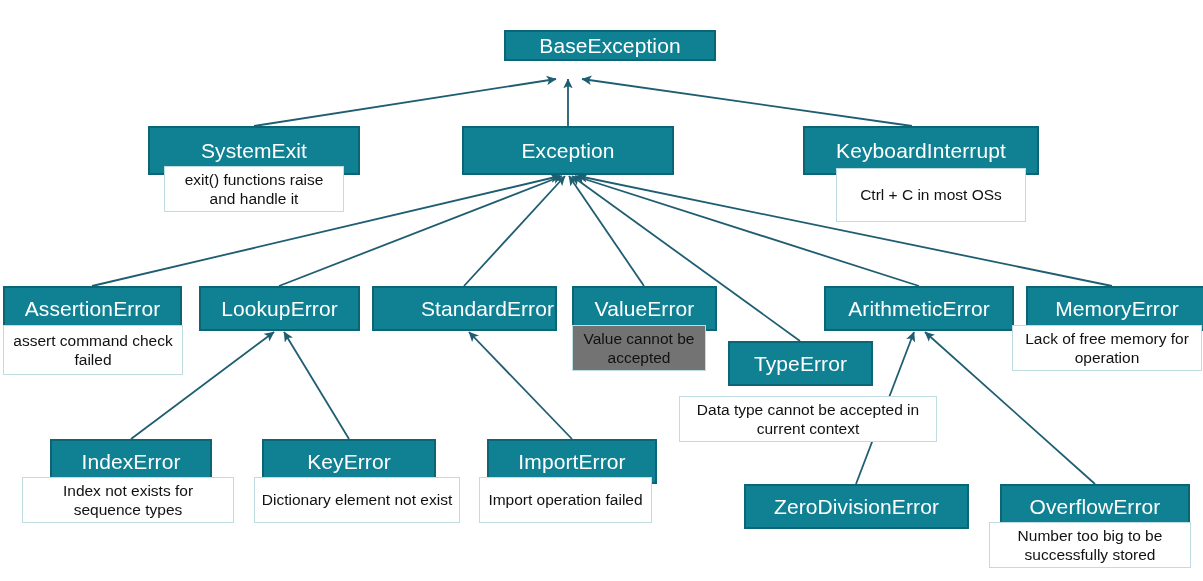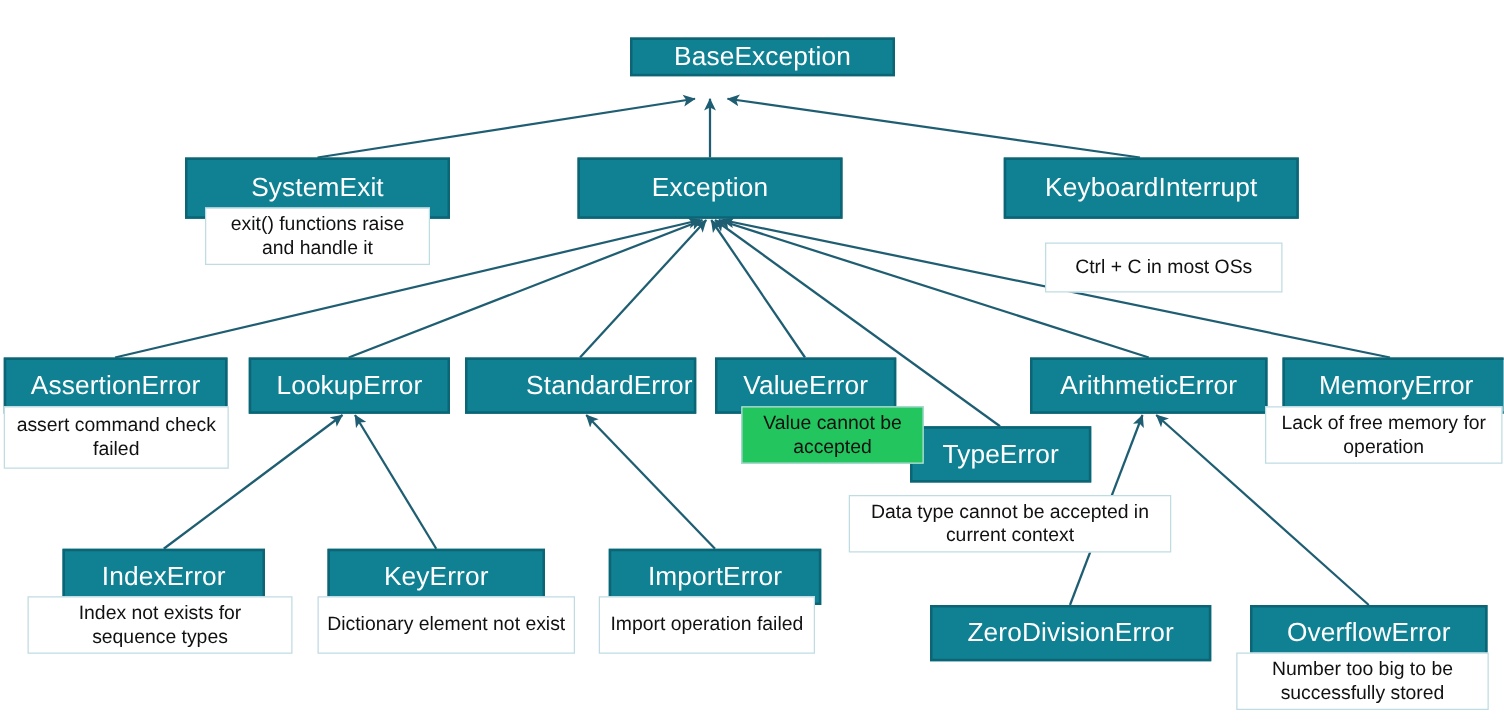--- a/index.html
+++ b/index.html
@@ -96,23 +96,23 @@
       <div class="node" style="left: 1026px; top: 286px; width: 182px; height: 45px; background: rgb(15, 129, 147); border-color: rgb(12, 101, 117); color: rgb(255, 255, 255);">MemoryError</div>
       <div class="node" style="left: 728px; top: 341px; width: 145px; height: 45px; background: rgb(15, 129, 147); border-color: rgb(12, 101, 117); color: rgb(255, 255, 255);">TypeError</div>
       <div class="node" style="left: 50px; top: 439px; width: 162px; height: 45px; background: rgb(15, 129, 147); border-color: rgb(12, 101, 117); color: rgb(255, 255, 255);">IndexError</div>
       <div class="node" style="left: 262px; top: 439px; width: 174px; height: 45px; background: rgb(15, 129, 147); border-color: rgb(12, 101, 117); color: rgb(255, 255, 255);">KeyError</div>
       <div class="node" style="left: 487px; top: 439px; width: 170px; height: 45px; background: rgb(15, 129, 147); border-color: rgb(12, 101, 117); color: rgb(255, 255, 255);">ImportError</div>
       <div class="node" style="left: 744px; top: 484px; width: 225px; height: 45px; background: rgb(15, 129, 147); border-color: rgb(12, 101, 117); color: rgb(255, 255, 255);">ZeroDivisionError</div>
       <div class="node" style="left: 1000px; top: 484px; width: 190px; height: 45px; background: rgb(15, 129, 147); border-color: rgb(12, 101, 117); color: rgb(255, 255, 255);">OverflowError</div>
     </div>
   <div id="desc-layer">
       <div class="desc" style="left: 164px; top: 166px; width: 180px; height: 46px; background: rgb(255, 255, 255); border-color: rgb(191, 220, 227); color: rgb(17, 17, 17);">exit() functions raise and handle it</div>
-      <div class="desc" style="left: 836px; top: 168px; width: 190px; height: 40px; background: rgb(255, 255, 255); border-color: rgb(191, 220, 227); color: rgb(17, 17, 17); margin-top: 26px;">Ctrl + C in most OSs</div>
+      <div class="desc" style="left: 836px; top: 168px; width: 190px; height: 54px; background: rgb(255, 255, 255); border-color: rgb(191, 220, 227); color: rgb(17, 17, 17);">Ctrl + C in most OSs</div>
       <div class="desc" style="left: 3px; top: 325px; width: 180px; height: 50px; background: rgb(255, 255, 255); border-color: rgb(191, 220, 227); color: rgb(17, 17, 17);">assert command check failed</div>
-      <div class="desc" style="left: 593px; top: 325px; width: 146px; height: 46px; background: #22c55e; border-color: rgb(191, 220, 227); color: rgb(17, 17, 17);">Value cannot be accepted</div>
+      <div class="desc" style="left: 572px; top: 325px; width: 134px; height: 46px; background: #737373; border-color: rgb(191, 220, 227); color: rgb(17, 17, 17);">Value cannot be accepted</div>
       <div class="desc" style="left: 1012px; top: 325px; width: 190px; height: 46px; background: rgb(255, 255, 255); border-color: rgb(191, 220, 227); color: rgb(17, 17, 17);">Lack of free memory for operation</div>
       <div class="desc" style="left: 679px; top: 396px; width: 258px; height: 46px; background: rgb(255, 255, 255); border-color: rgb(191, 220, 227); color: rgb(17, 17, 17);">Data type cannot be accepted in current  context</div>
       <div class="desc" style="left: 22px; top: 477px; width: 212px; height: 46px; background: rgb(255, 255, 255); border-color: rgb(191, 220, 227); color: rgb(17, 17, 17);">Index not exists for sequence types</div>
       <div class="desc" style="left: 254px; top: 477px; width: 206px; height: 46px; background: rgb(255, 255, 255); border-color: rgb(191, 220, 227); color: rgb(17, 17, 17);">Dictionary element not exist</div>
       <div class="desc" style="left: 479px; top: 477px; width: 173px; height: 46px; background: rgb(255, 255, 255); border-color: rgb(191, 220, 227); color: rgb(17, 17, 17);">Import operation failed</div>
       <div class="desc" style="left: 989px; top: 522px; width: 202px; height: 46px; background: rgb(255, 255, 255); border-color: rgb(191, 220, 227); color: rgb(17, 17, 17);">Number too big to be successfully stored</div>
     </div>
 </div>
 
 </body></html>

